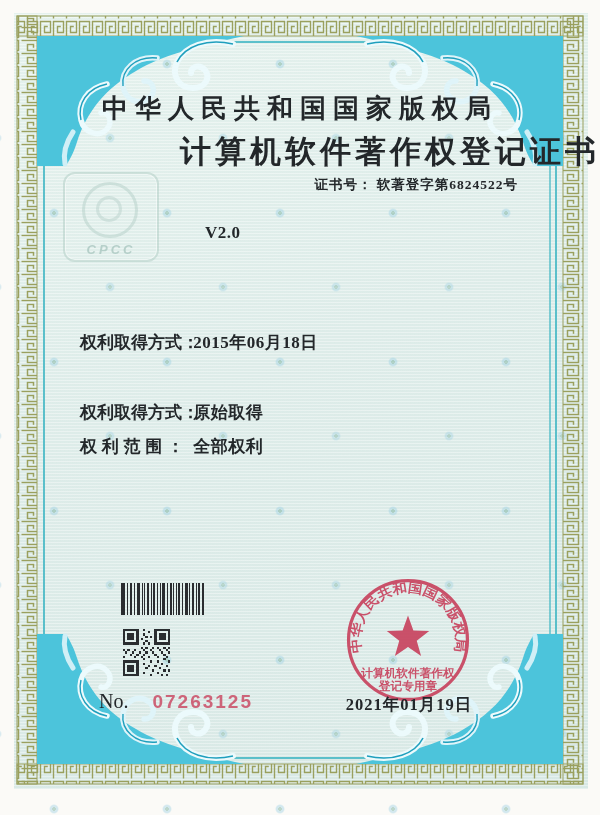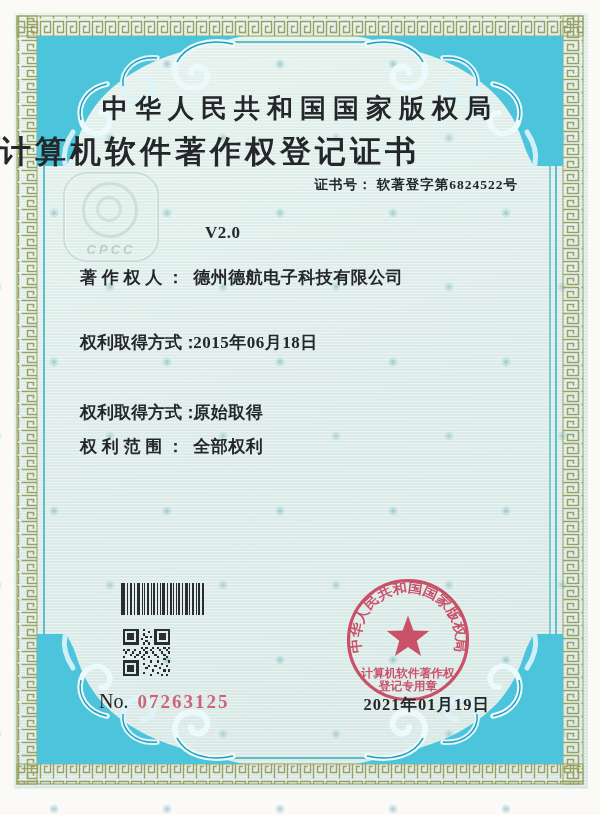--- a/index.html
+++ b/index.html
@@ -18,36 +18,36 @@
     background-image:
       radial-gradient(circle 5px at 6px 6px, rgba(110,170,150,.55) 0 2px, rgba(150,205,225,.5) 2px 3.6px, rgba(255,255,255,0) 5px),
       radial-gradient(circle 5px at 6px 6px, rgba(110,170,150,.45) 0 2px, rgba(150,205,225,.42) 2px 3.6px, rgba(255,255,255,0) 5px);
     background-size:113px 149px,113px 149px;
     background-position:48px 58px,104px 132px;}
   .frame{position:absolute;left:0;top:0;pointer-events:none;}
   
   .abs{position:absolute;}
   .authority{left:0;right:0;top:92px;text-align:center;font-size:26px;font-weight:700;
     letter-spacing:7px;line-height:34px;}
-  .cert-title{left:0;right:0;top:132px;text-align:left;font-size:31px;font-weight:700;
+  .cert-title{left:0;right:0;top:132px;text-align:right;font-size:31px;font-weight:700;
     letter-spacing:4px;line-height:40px;}
   .cert-no{right:82px;top:176px;font-size:13.5px;font-weight:700;letter-spacing:1px;}
   .frow{left:80px;font-size:17px;font-weight:700;line-height:22px;white-space:nowrap;}
   .flabel{display:inline-block;width:104px;text-align:justify;text-align-last:justify;
     vertical-align:top;}
   .fvalue{display:inline-block;margin-left:5px;letter-spacing:.5px;}
   .statement{left:62px;top:500px;width:479px;font-size:16.5px;font-weight:700;
     line-height:35px;text-align:justify;text-indent:2em;}
   .serial{left:99px;top:689px;font-size:20px;line-height:24px;white-space:nowrap;}
-  .serial .num{font-family:Liberation Serif, serif;
-    font-size:19px;color:#cd6479;letter-spacing:2px;margin-left:9px;font-weight:700;}
-  .issue-date{left:328px;top:694px;width:162px;text-align:right;font-size:16.5px;
+  .serial .num{font-family:Liberation Sans, sans-serif;
+    font-size:19px;color:#cd6479;letter-spacing:2px;margin-left:24px;font-weight:700;}
+  .issue-date{left:328px;top:694px;width:162px;text-align:center;font-size:16.5px;
     font-weight:700;letter-spacing:1px;}
   
-  .emboss{left:63px;top:172px;width:92px;height:86px;border-radius:24px;
+  .emboss{left:63px;top:172px;width:92px;height:86px;border-radius:12px;
     border:2px solid rgba(168,198,190,.55);opacity:.8;
     box-shadow:inset 0 0 0 1px rgba(255,255,255,.6);font-style:italic;}
   .emboss .ring{position:absolute;left:17px;top:8px;width:50px;height:50px;border-radius:50%;
     border:3px solid rgba(168,198,190,.5);}
   .emboss .ring::after{content:"";position:absolute;left:11px;top:11px;width:20px;height:20px;
     border-radius:50%;border:3px solid rgba(168,198,190,.45);}
   .emboss .cpcc{position:absolute;left:0;right:0;bottom:3px;text-align:center;
     font-family:"Liberation Sans",sans-serif;font-weight:700;font-size:13px;
     letter-spacing:3px;color:rgba(160,192,184,.85);}
   .barcode{left:121px;top:583px;}
@@ -103,24 +103,20 @@
   <div class="abs authority">中华人民共和国国家版权局</div>
   <div class="abs cert-title">计算机软件著作权登记证书</div>
   <div class="abs cert-no">
     <span>证书号：</span>
     <span>软著登字第6824522号</span>
   </div>
 
   <div class="abs frow" style="top:222px;left:205px">
     <span class="fvalue" style="margin-left:0">V2.0</span>
   </div>
-  <div class="abs frow" style="top:267px">
-    <span class="flabel">著作权人：</span>
-    <span class="fvalue">德州德航电子科技有限公司</span>
-  </div>
   <div class="abs frow" style="top:332px">
     <span class="flabel">权利取得方式：</span>
     <span class="fvalue">2015年06月18日</span>
   </div>
   <div class="abs frow" style="top:436px">
     <span class="flabel">权利范围：</span>
     <span class="fvalue">全部权利</span>
   </div>
   <div class="abs frow" style="top:402px">
     <span class="flabel">权利取得方式：</span>

